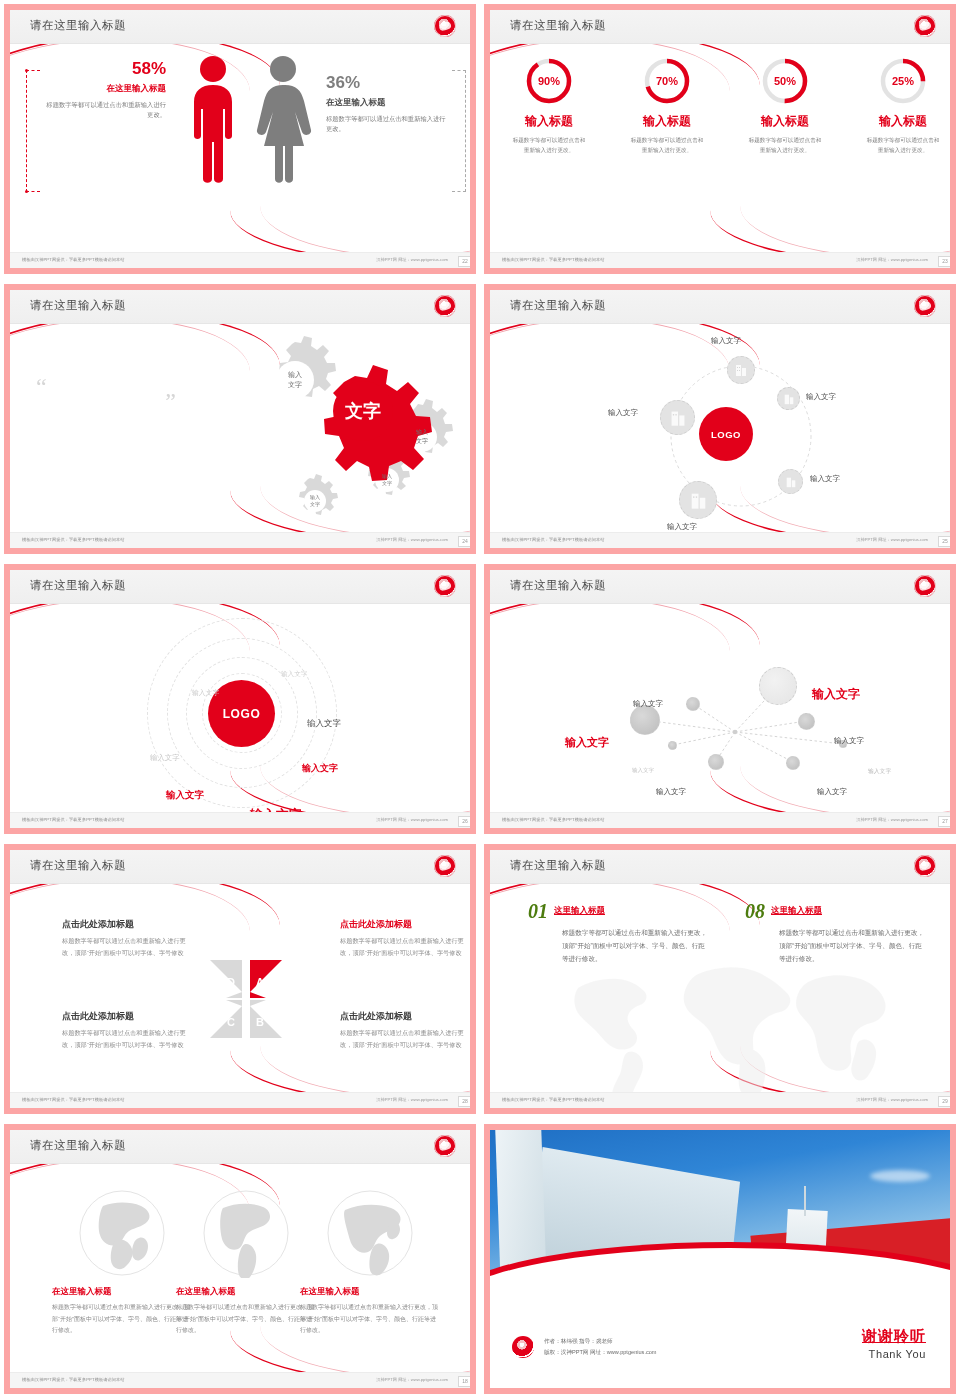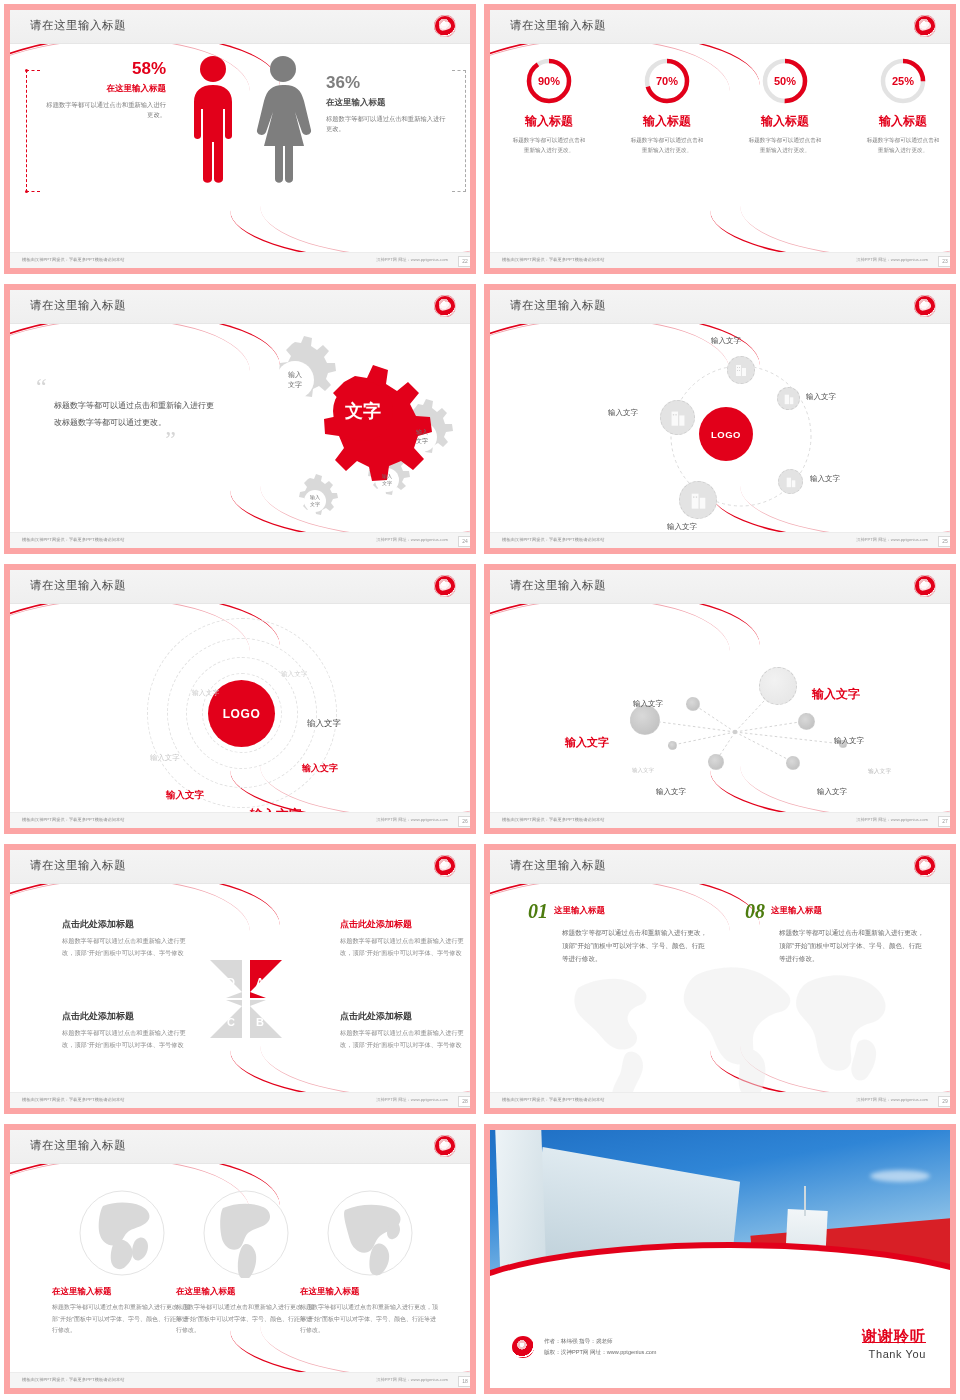--- a/index.html
+++ b/index.html
@@ -170,21 +170,21 @@
   .clabel { position: absolute; white-space: nowrap; }
 
   
   .q-title { font-size: 9px; font-weight: bold; color: #3c3c3c; }
   .q-title.red { color: #e2001a; }
   .q-desc { font-size: 6.2px; color: #8a8a8a; line-height: 1.9; margin-top: 4px; }
   .q-block { position: absolute; width: 136px; }
 
   
   .num { font-size: 20px; font-weight: bold; color: #4d7c0f; font-style: italic; font-family: "Liberation Serif", serif; }
-  .n-title { font-size: 8.5px; font-weight: bold; color: #e2001a; }
+  .n-title { font-size: 8.5px; font-weight: bold; color: #e2001a; text-decoration: underline; }
   .n-desc { font-size: 6.6px; color: #6e6e6e; line-height: 2; margin-top: 3px; }
 
   
   .globe-col { position: absolute; width: 140px; }
   .g-title { font-size: 8.5px; font-weight: bold; color: #e2001a; }
   .g-desc { font-size: 6px; color: #8a8a8a; line-height: 1.95; margin-top: 4px; }
 
   
   .photo {
     position: absolute; left: 0; top: 0; width: 472px; height: 176px; overflow: hidden;
@@ -368,21 +368,20 @@
       <div class="swoosh-br"></div>
       <div class="swoosh-br2"></div>
       <div class="hdr">
         <div class="hdr-title">请在这里输入标题</div>
       </div>
       <div class="emblem"></div>
 
       <div class="stage">
         <div class="quote">
           <div class="qmark">“</div>
-          <div class="qtext">标题数字等都可以通过点击和重新输入进行更改标题数字等都可以通过更改。</div>
           <div class="qmark2">”</div>
         </div>
 
         <svg style="position:absolute;left:222px;top:8px" width="230" height="190" viewBox="0 0 230 190">
           <g fill="#D9D9D9">
             <path d="M63 10l6 1 3-7 8 2-1 8 6 4 6-5 6 6-5 6 3 6 8 0 1 8-8 2-2 6 5 6-6 6-6-5-6 3-1 8-8-1-1-8-6-3-6 5-6-6 5-6-3-6-8-1 1-8 8-1 3-6-5-6 6-6z"></path>
             <circle cx="63" cy="48" r="19" fill="#ffffff"></circle>
           </g>
           <g fill="#D9D9D9">
             <path d="M186 72l5 1 3-6 7 2-1 7 5 4 5-4 5 5-4 5 2 6 7 0 1 7-7 1-2 5 4 5-5 5-5-4-5 3-1 7-7-1-1-7-5-2-5 4-5-5 4-5-2-5-7-1 1-7 7-1 2-5-4-5 5-5z"></path>

